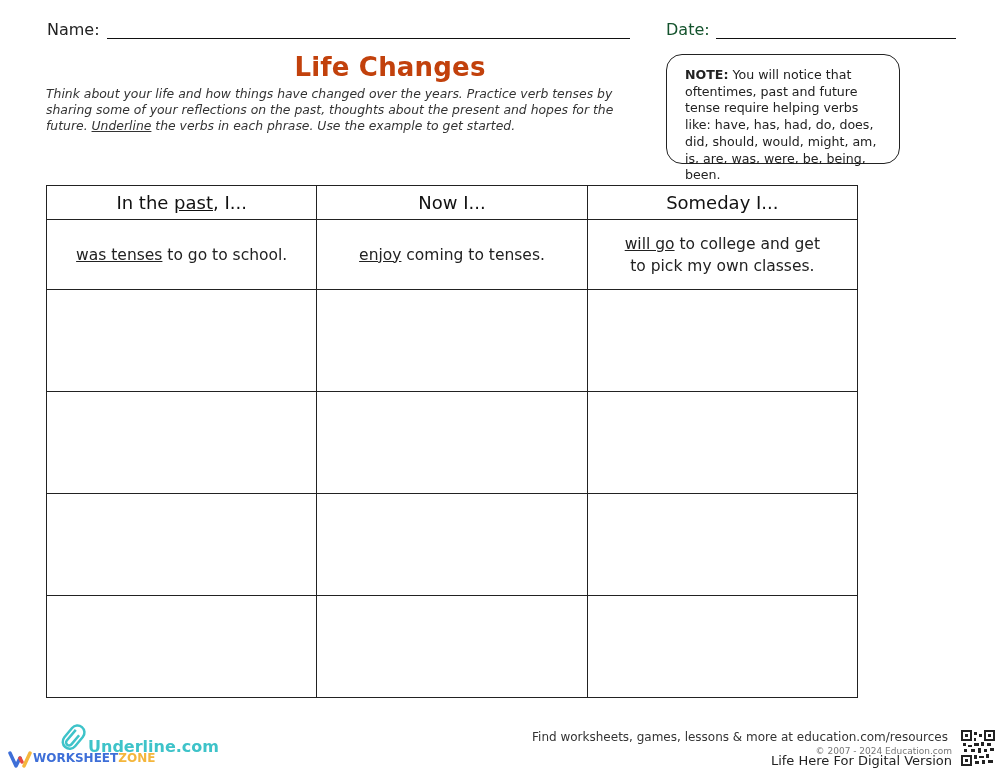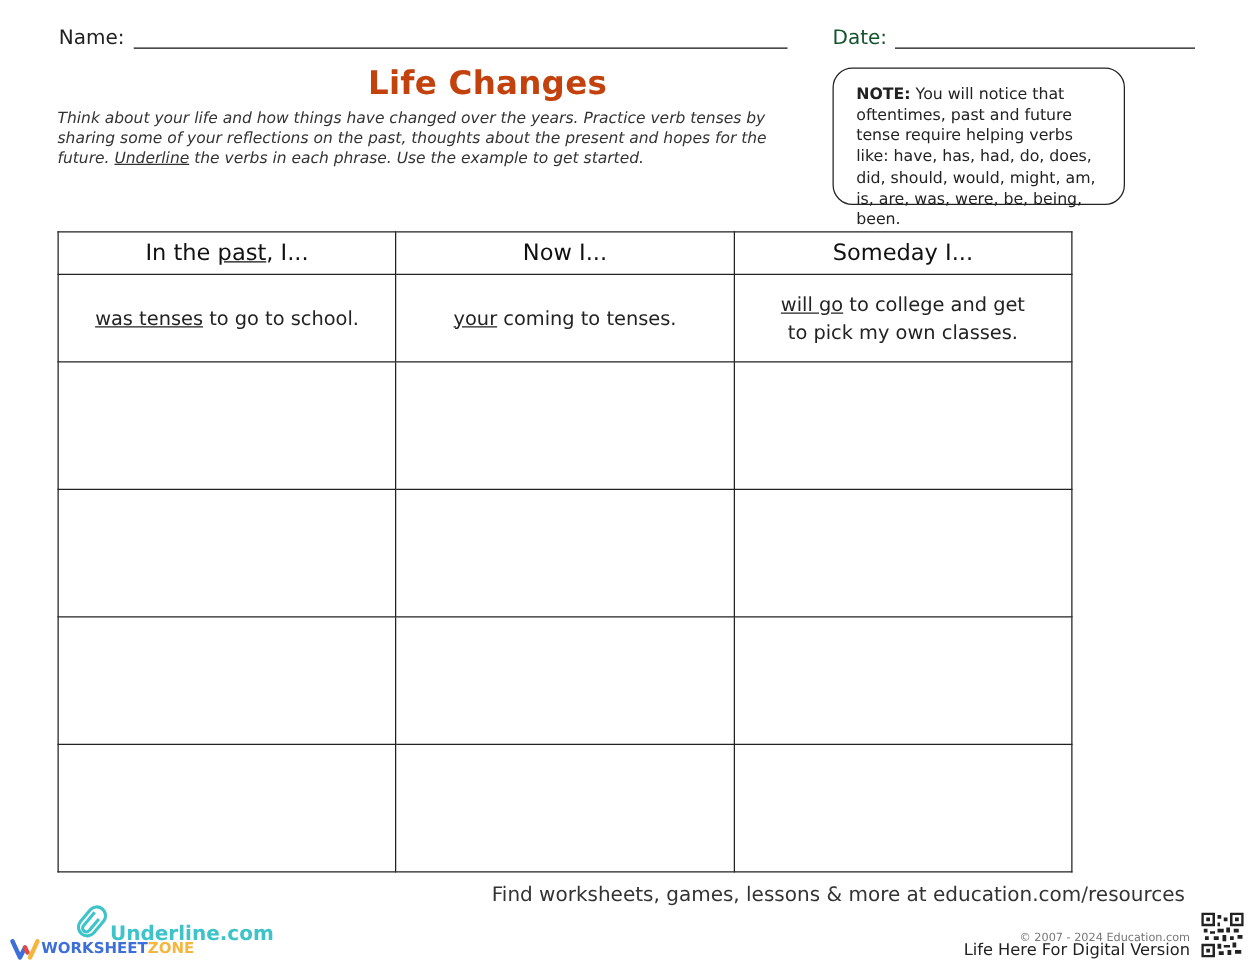--- a/index.html
+++ b/index.html
@@ -24,21 +24,21 @@
   table.grid th { height: 33px; font-size: 18px; font-weight: normal; color: #111; }
   table.grid tr.example td { height: 69px; font-size: 15.5px; line-height: 22px; color: #222; }
   table.grid tr.blank td { height: 101px; }
   .ul { text-decoration: underline; }
 
   .logo { left: 8px; top: 723px; width: 200px; height: 46px; }
   .logo-edu { left: 88px; top: 737px; font-size: 16px; color: #3ec3c9; font-weight: bold; }
   .logo-ws { left: 33px; top: 751px; font-size: 12px; font-weight: bold; color: #3e6fd8; }
   .logo-zone { color: #f4b63c; }
 
-  .footer-find { right: 52px; top: 706px; font-size: 16px; color: #333; text-align: right; }
+  .footer-find { right: 52px; top: 730px; font-size: 12px; color: #333; text-align: right; }
   .footer-copy { right: 48px; top: 746px; font-size: 9px; color: #777; text-align: right; }
   .footer-scan { right: 48px; top: 753px; font-size: 13px; color: #222; text-align: right; }
   .qr { left: 961px; top: 730px; width: 34px; height: 36px; }
 </style>
 </head>
 <body>
 
 <div class="abs name-label">Name:</div>
 <div class="abs name-line"></div>
 <div class="abs date-label">Date:</div>
@@ -52,21 +52,21 @@
 
 <table class="grid">
   <tbody>
       <tr>
     <th><span>In the </span><span class="ul">past</span><span>, I...</span></th>
     <th><span>Now I...</span></th>
     <th><span>Someday I...</span></th>
   </tr>
   <tr class="example">
     <td><span class="ul">was tenses</span><span> to go to school.</span></td>
-    <td><span class="ul">your</span><span> coming to tenses.</span></td>
+    <td><span class="ul">enjoy</span><span> coming to tenses.</span></td>
     <td style="padding:0 30px;"><span class="ul">will go</span><span> to college and get to pick my own classes.</span></td>
   </tr>
   <tr class="blank">
     <td></td>
     <td></td>
     <td></td>
   </tr>
   <tr class="blank">
     <td></td>
     <td></td>

